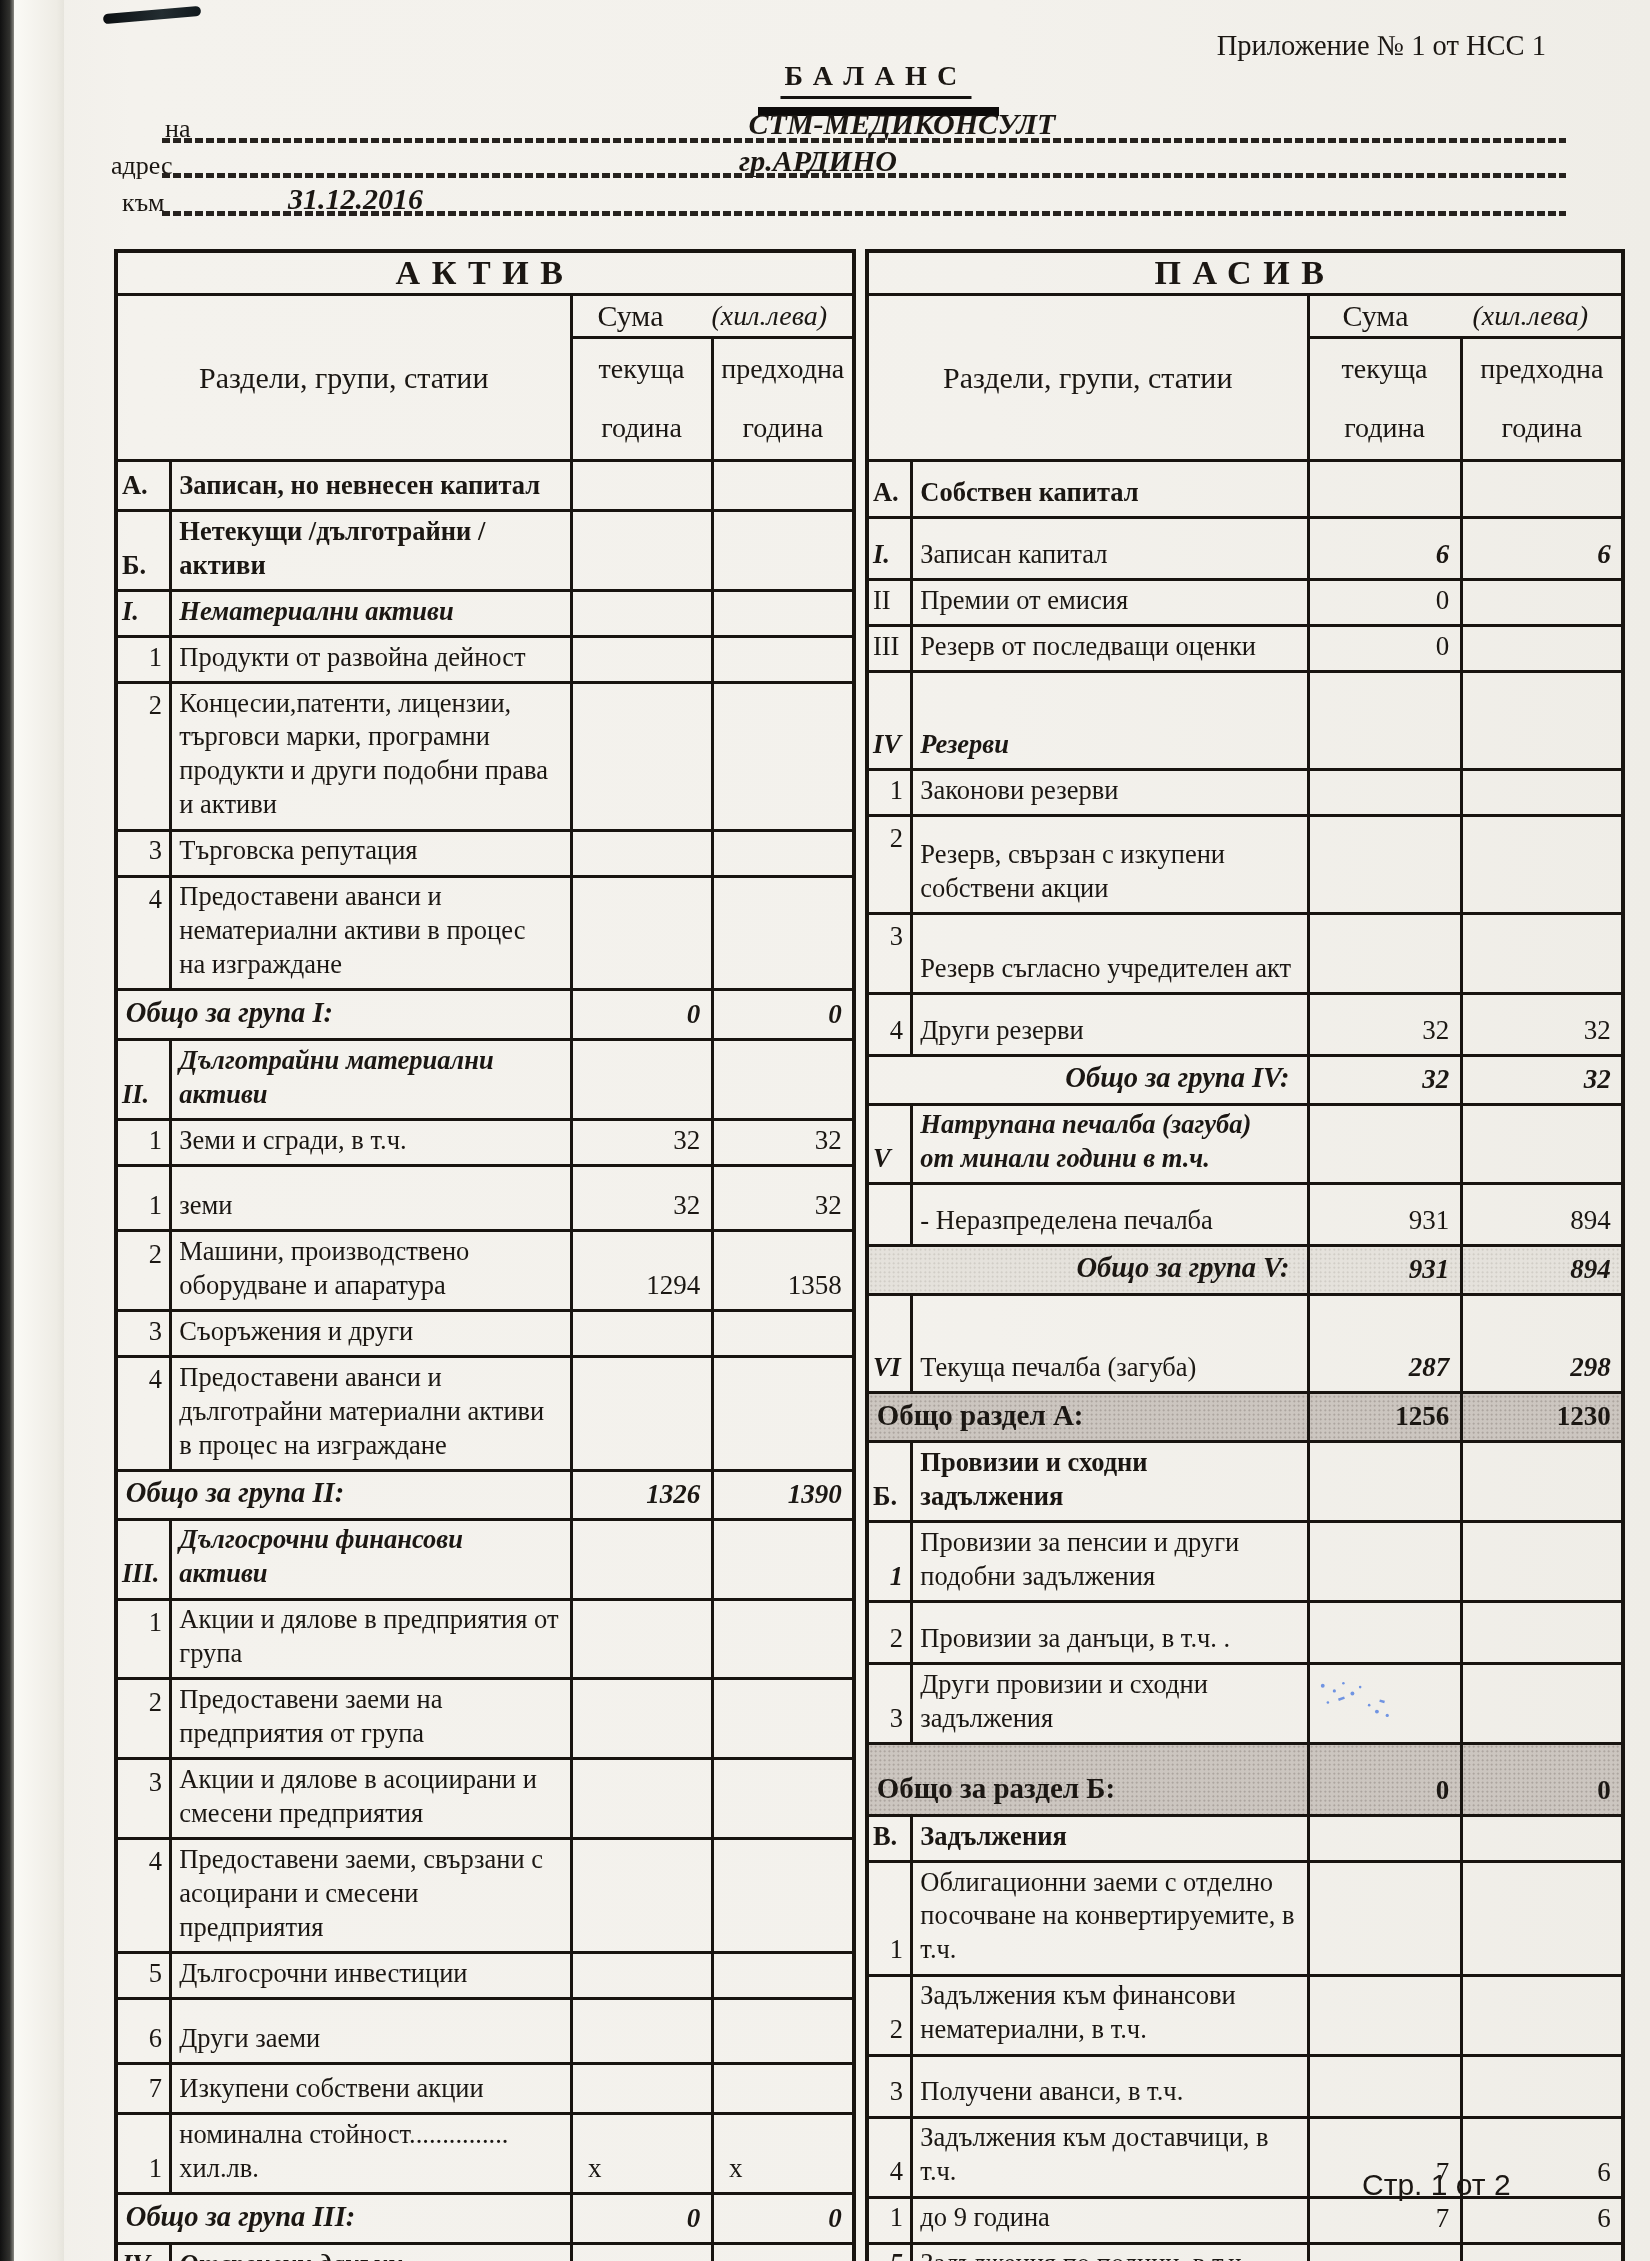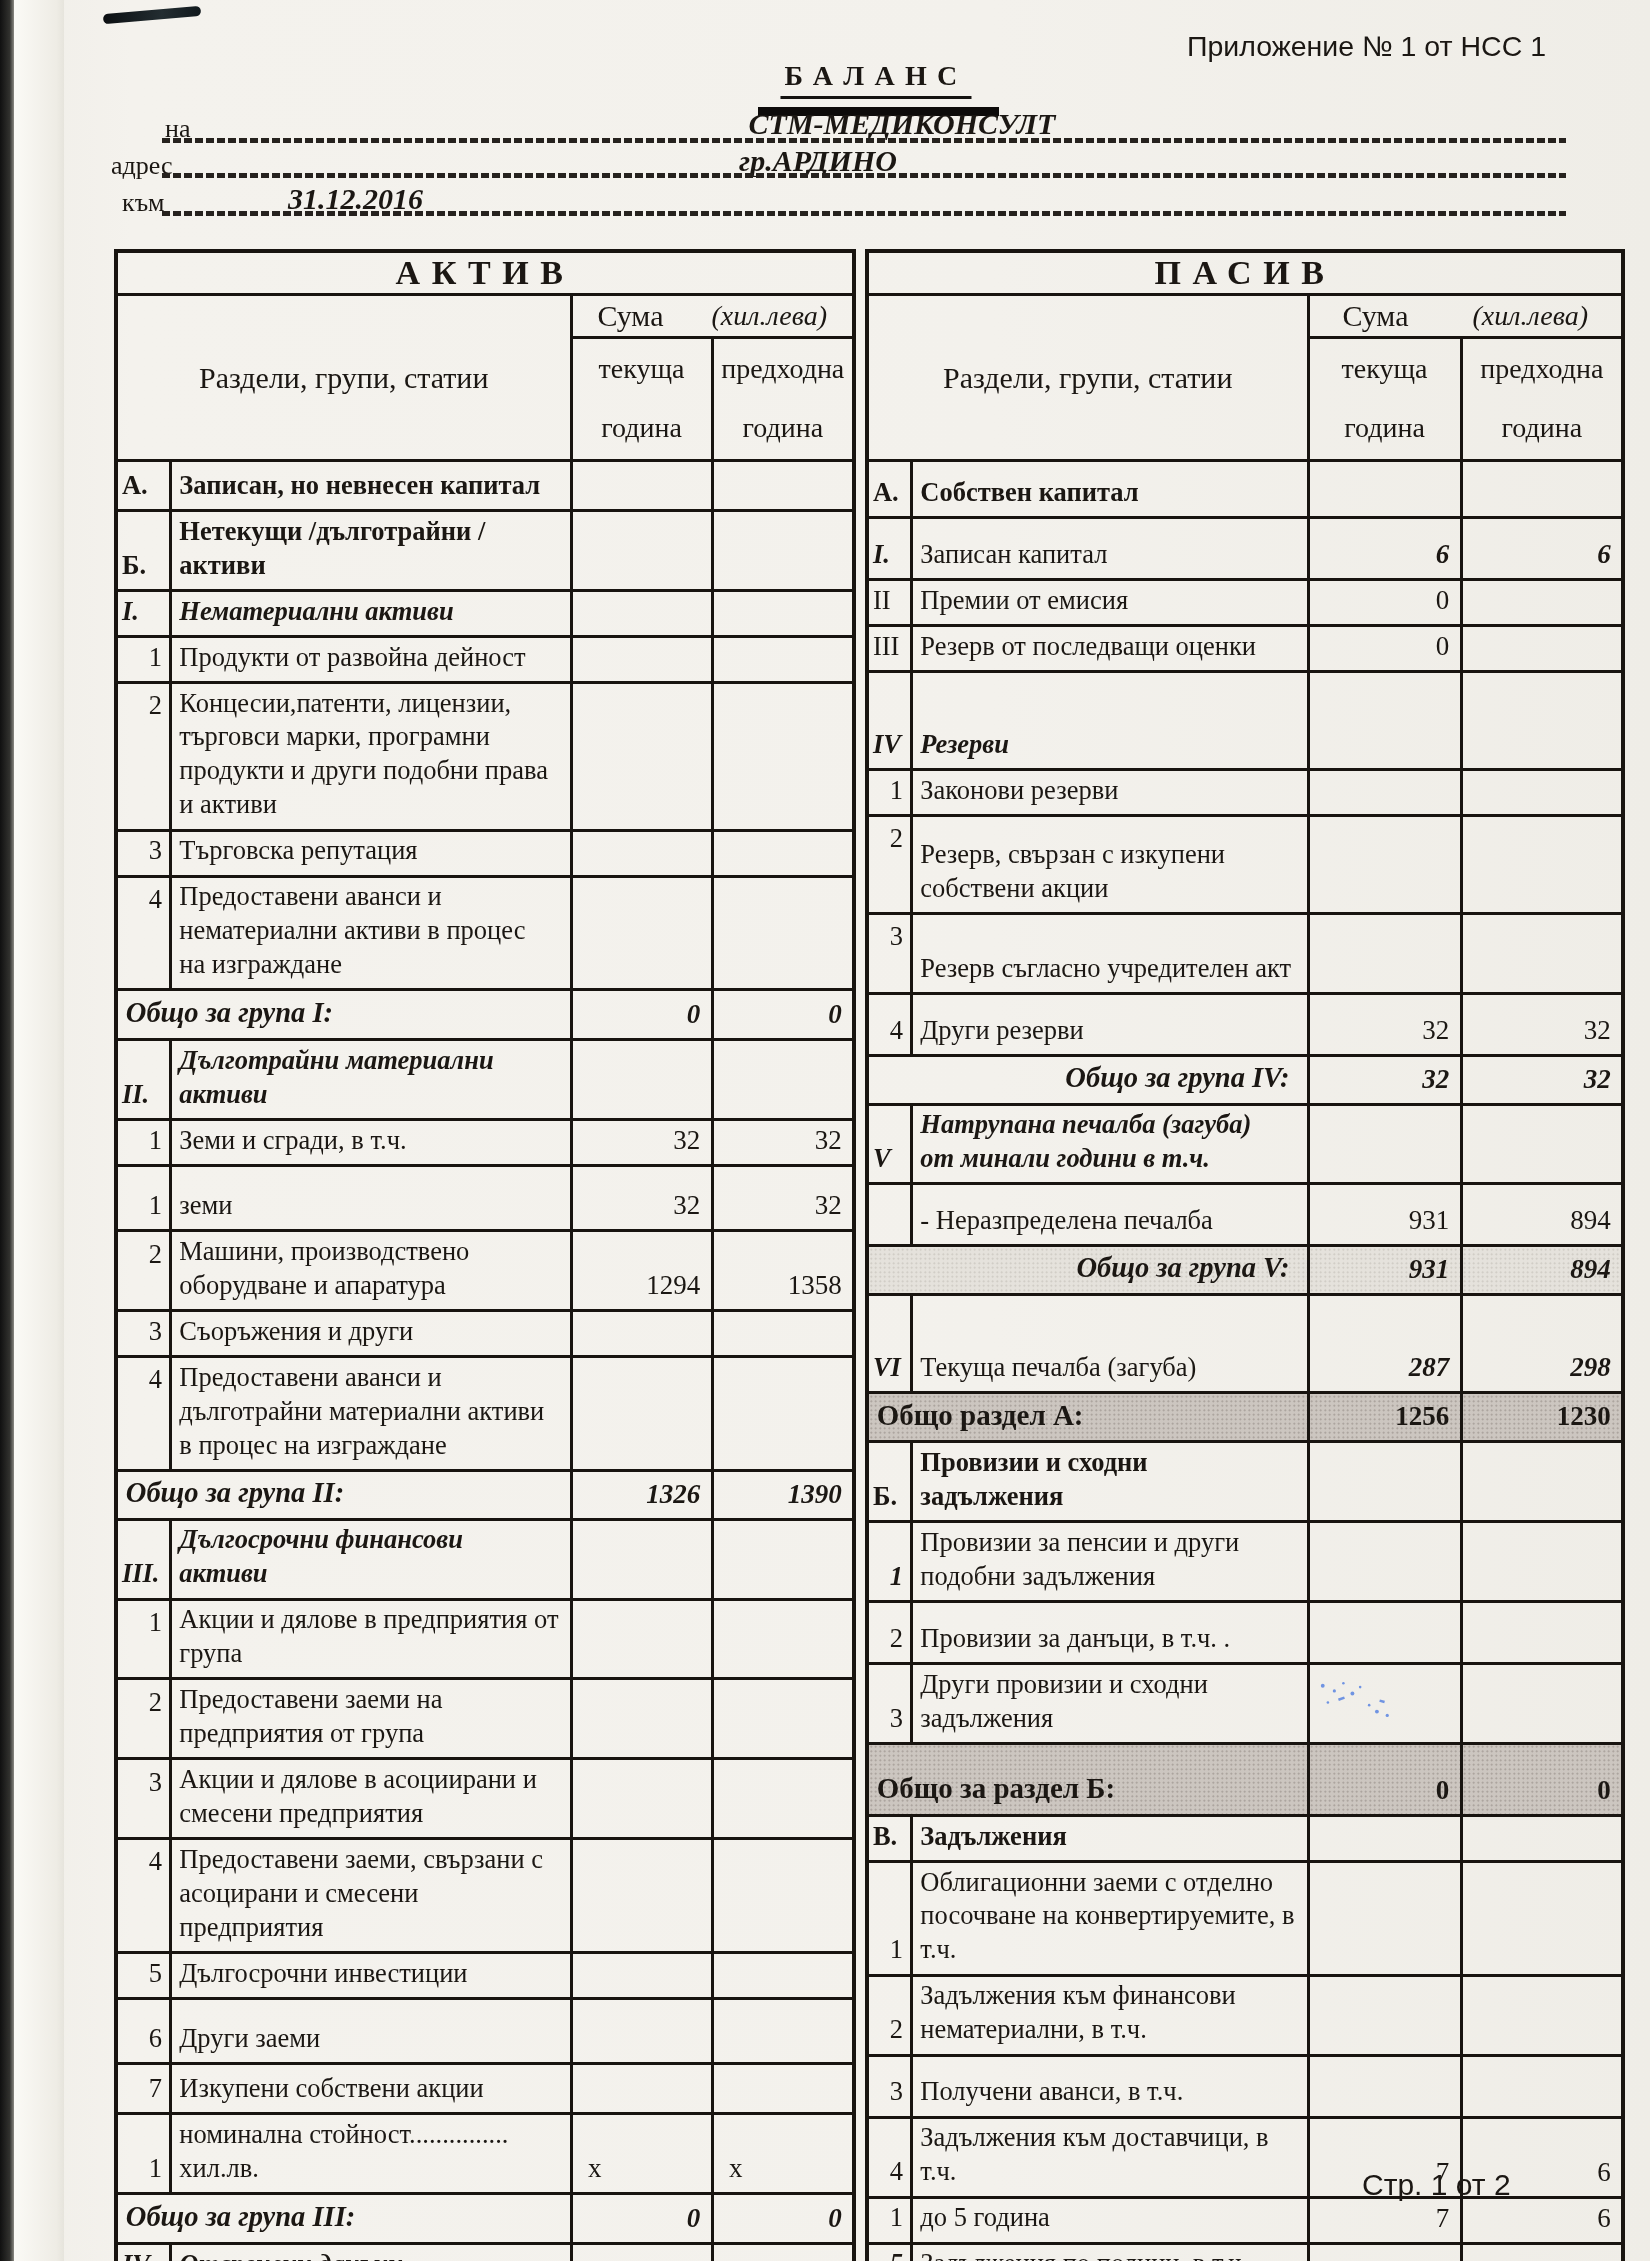--- a/index.html
+++ b/index.html
@@ -14,21 +14,21 @@
   
   .band-dark{position:absolute;left:0;top:0;bottom:0;width:14.2px;
     background:linear-gradient(90deg,#101010,#32322f 70%,#8c8b85);}
   .band-light{position:absolute;left:14.2px;top:0;bottom:0;width:50px;
     background:linear-gradient(90deg,#fbfaf6,#eeece5 85%,#e6e4dc);}
   .pen-mark{position:absolute;left:103px;top:10.3px;width:98px;height:9.7px;
     background:linear-gradient(100deg,#0b0e11,#232d31 60%,#10181c);
     border-radius:5.2px;transform:rotate(-5deg);}
   
   .appendix{position:absolute;top:30px;right:105px;
-    font-family:Liberation Sans, sans-serif;font-size:28.5px;}
+    font-family:Liberation Serif, serif;font-size:28.5px;}
   .doc-title{position:absolute;top:60px;left:876px;transform:translateX(-50%);
     font-size:28px;font-weight:bold;letter-spacing:10.3px;
     border-bottom:3.2px solid #151311;padding:0 3.9px 3.9px 3.9px;white-space:nowrap;}
   .title-bar{position:absolute;left:758px;top:107px;width:241px;height:9px;background:#0d0b0a;}
   .form-label{position:absolute;font-size:26px;}
   .lab-na{left:129px;top:114px;margin-left:36px;}
   .lab-adres{left:111px;top:151px;}
   .lab-kam{left:122px;top:188px;}
   .form-value{position:absolute;font-size:30px;font-weight:bold;font-style:italic;white-space:nowrap;}
   .val-company{left:902px;top:107px;transform:translateX(-50%);}
@@ -492,21 +492,21 @@
         </tr>
         <tr style="height: 65px;">
           <td class="no n">4</td>
           <td class="label">Задължения към доставчици, в
 т.ч.</td>
           <td class="num cur">7</td>
           <td class="num prev">6</td>
         </tr>
         <tr style="height: 32px;">
           <td class="no n">1</td>
-          <td class="label">до 5 година</td>
+          <td class="label">до 9 година</td>
           <td class="num cur">7</td>
           <td class="num prev">6</td>
         </tr>
         <tr class="noi" style="height: 35px;">
           <td class="no n">5</td>
           <td class="label">Задължения по полици, в т.ч.</td>
           <td class="num cur"></td>
           <td class="num prev"></td>
         </tr>
       </tbody>

